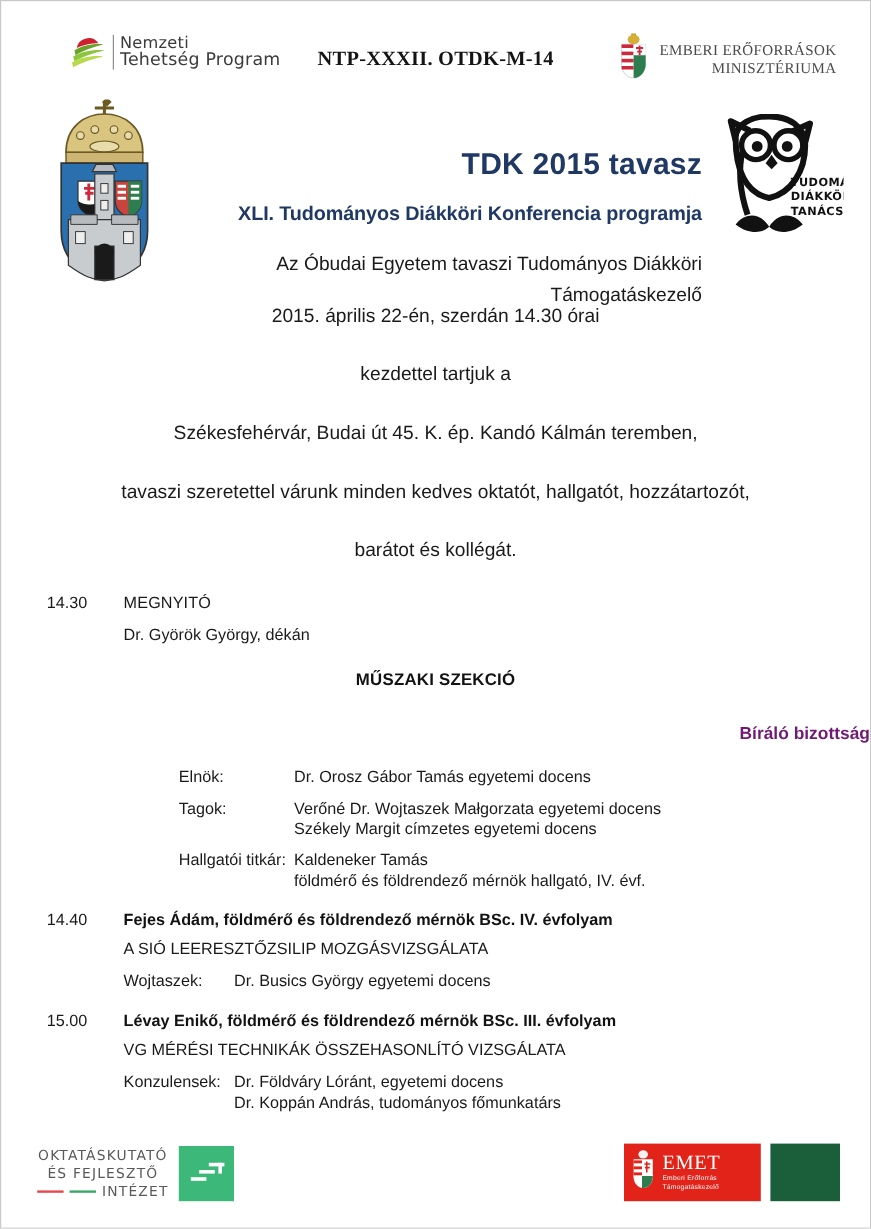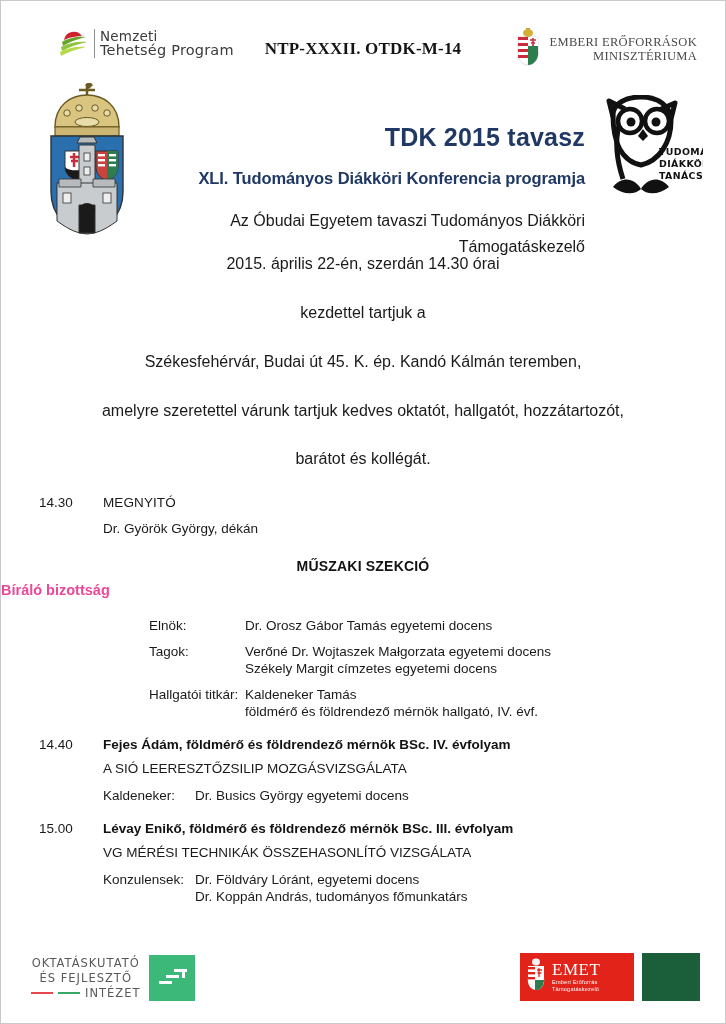--- a/index.html
+++ b/index.html
@@ -181,25 +181,25 @@
 
   .section-head {
     text-align: center;
     font-size: 14px;
     font-weight: bold;
     color: #121212;
     margin: 22px 0 0 0;
     letter-spacing: .2px;
   }
   .section-sub {
-    text-align: left;
+    text-align: right;
     font-size: 14.5px;
     font-weight: bold;
-    color: #ec4899;
-    margin: 8px 0 0 0;
+    color: #701a75;
+    margin: 30px 0 0 0;
   }
 
   .jury {
     margin: 19px 0 0 0;
     padding-left: 148px;
   }
   .jury-row {
     display: flex;
     align-items: flex-start;
     margin-bottom: 9px;
@@ -414,21 +414,21 @@
         <text x="76" y="72" font-family="DejaVu Sans, sans-serif" font-size="9.4" font-weight="bold" fill="#111111" letter-spacing=".4">DIÁKKÖRI</text>
         <text x="76" y="84" font-family="DejaVu Sans, sans-serif" font-size="9.4" font-weight="bold" fill="#111111" letter-spacing=".4">TANÁCS</text>
       </svg>
     </span>
   </div>
 
   <div class="intro">
     <p>2015. április 22-én, szerdán 14.30 órai</p>
     <p>kezdettel tartjuk a</p>
     <p>Székesfehérvár, Budai út 45. K. ép. Kandó Kálmán teremben,</p>
-    <p class="tight">amelyre szeretettel várunk tartjuk kedves oktatót, hallgatót, hozzátartozót,</p>
+    <p class="tight">tavaszi szeretettel várunk minden kedves oktatót, hallgatót, hozzátartozót,</p>
     <p>barátot és kollégát.</p>
   </div>
 
   <div class="programme">
 
     <div class="row">
       <div class="time">14.30</div>
       <div class="row-body">
         <div class="item-title caps">MEGNYITÓ</div>
         <div class="speaker">Dr. Györök György, dékán</div>
@@ -463,21 +463,21 @@
         </div>
       </div>
     </div>
 
     <div class="row talk">
       <div class="time">14.40</div>
       <div class="row-body">
         <div class="item-bold">Fejes Ádám, földmérő és földrendező mérnök BSc. IV. évfolyam</div>
         <div class="line2">A SIÓ LEERESZTŐZSILIP MOZGÁSVIZSGÁLATA</div>
         <div class="konz">
-          <div class="konz-label">Kaldeneker:</div>
+          <div class="konz-label">Wojtaszek:</div>
           <div class="konz-value">
             <div>Dr. Busics György egyetemi docens</div>
           </div>
         </div>
       </div>
     </div>
 
     <div class="row talk">
       <div class="time">15.00</div>
       <div class="row-body">

